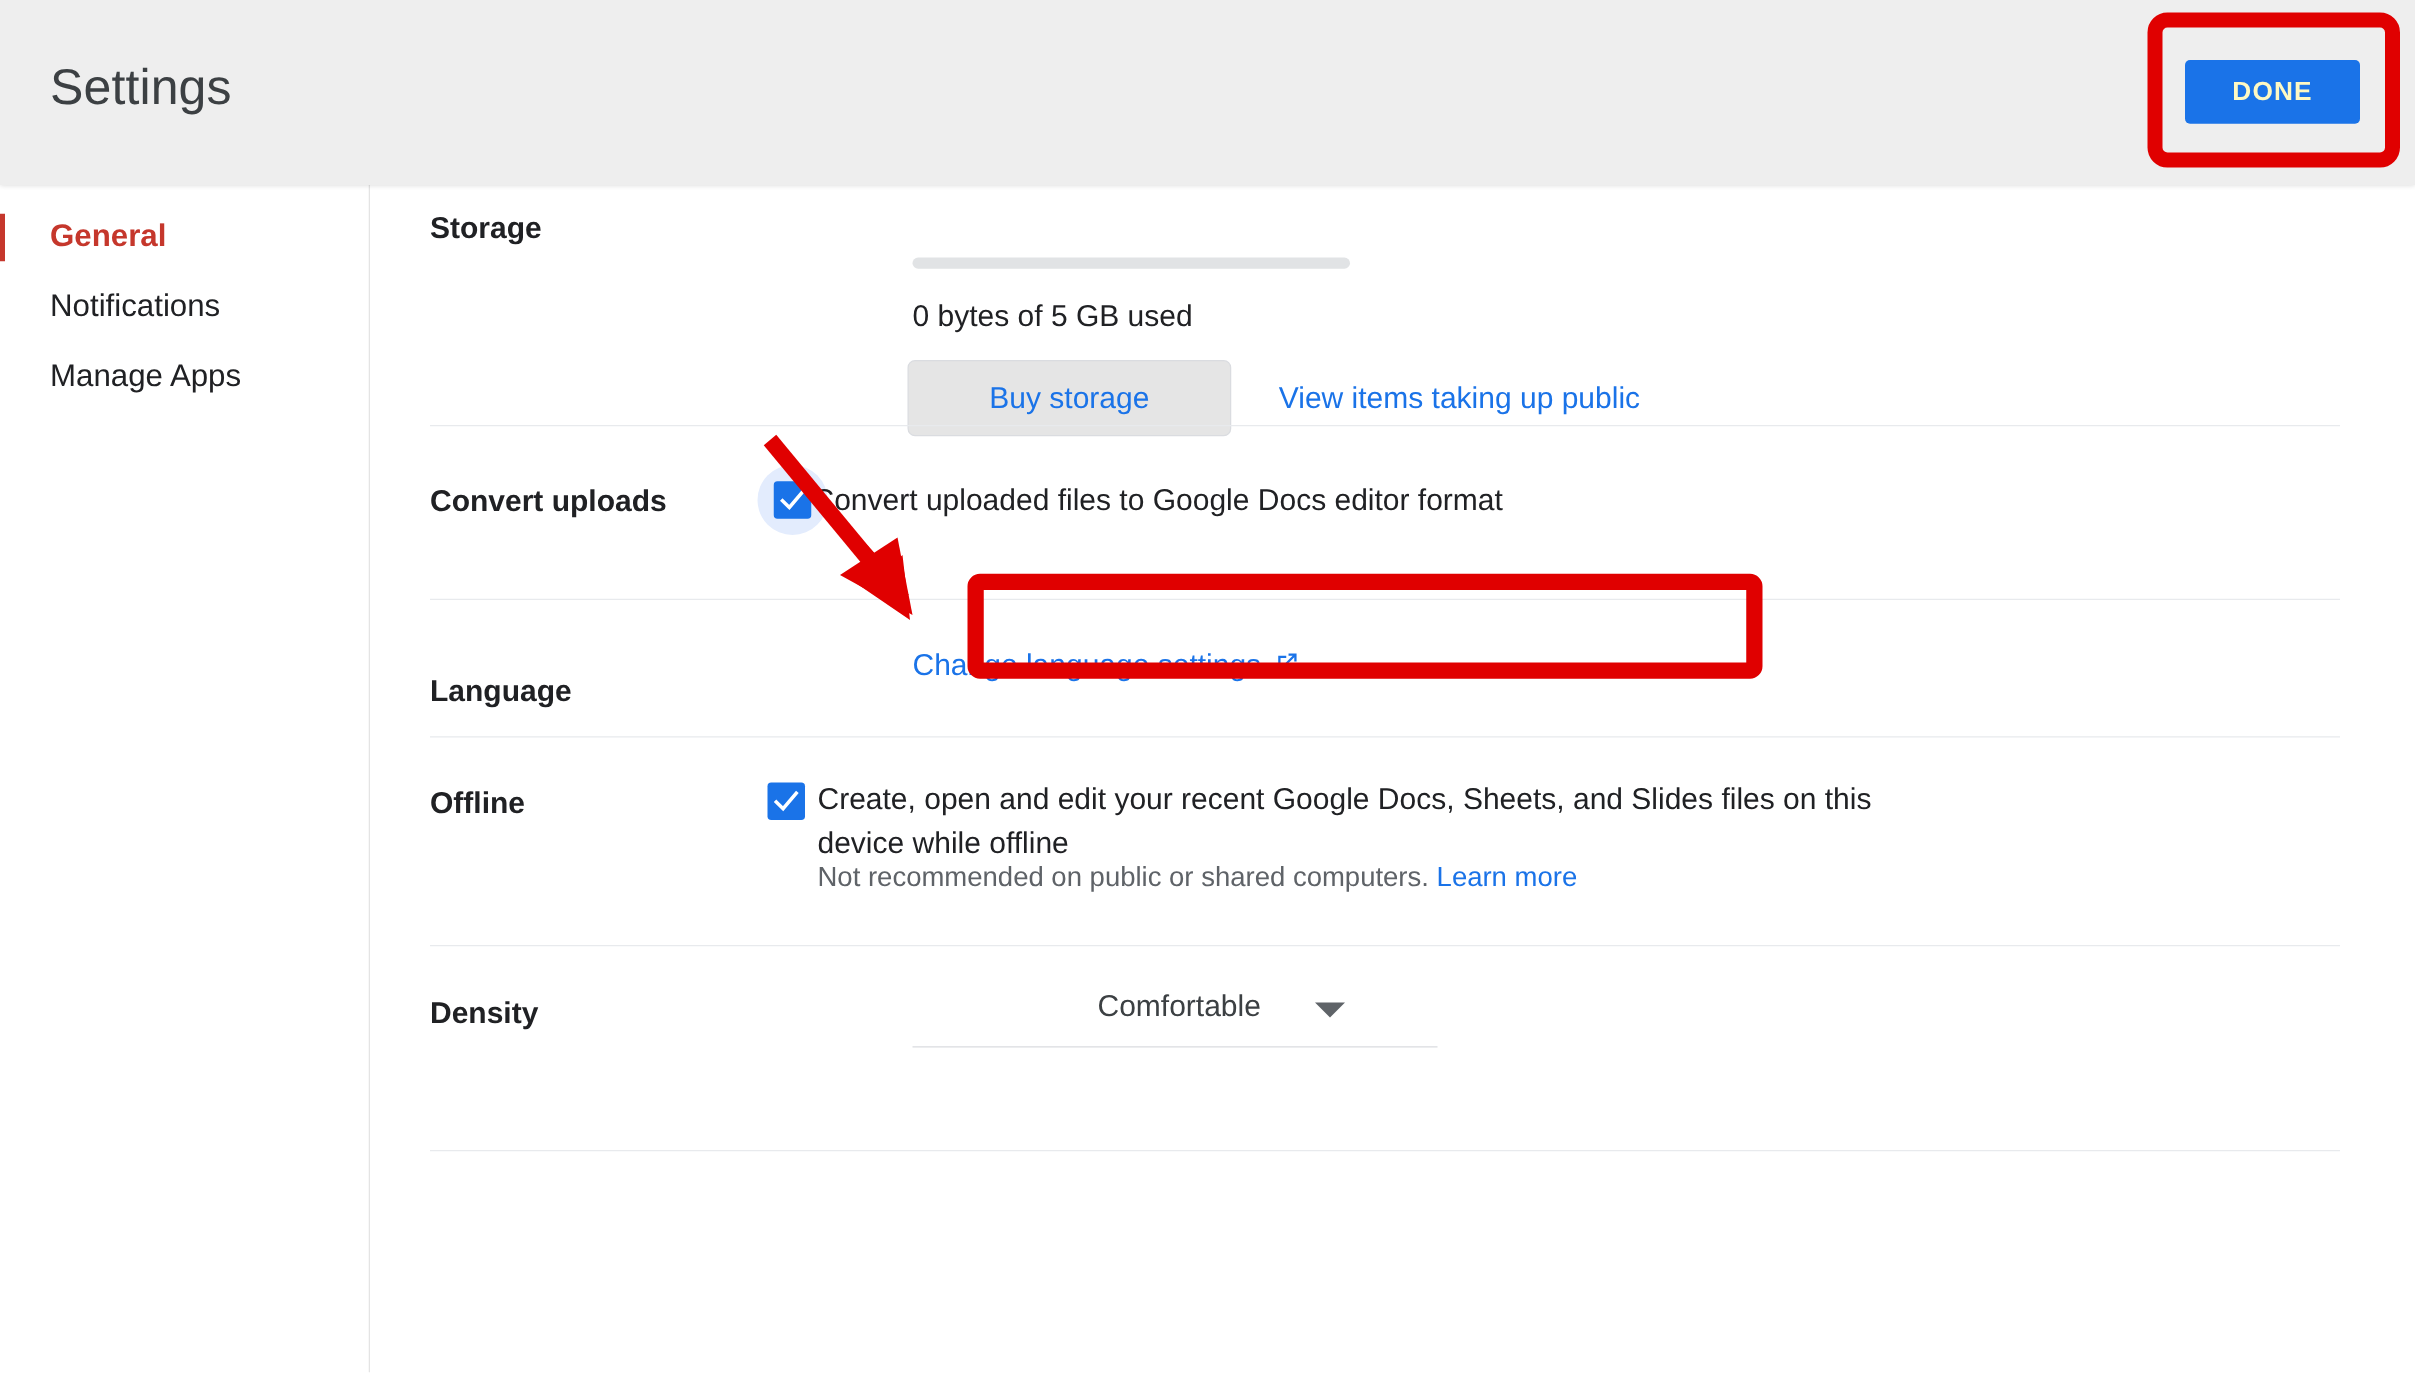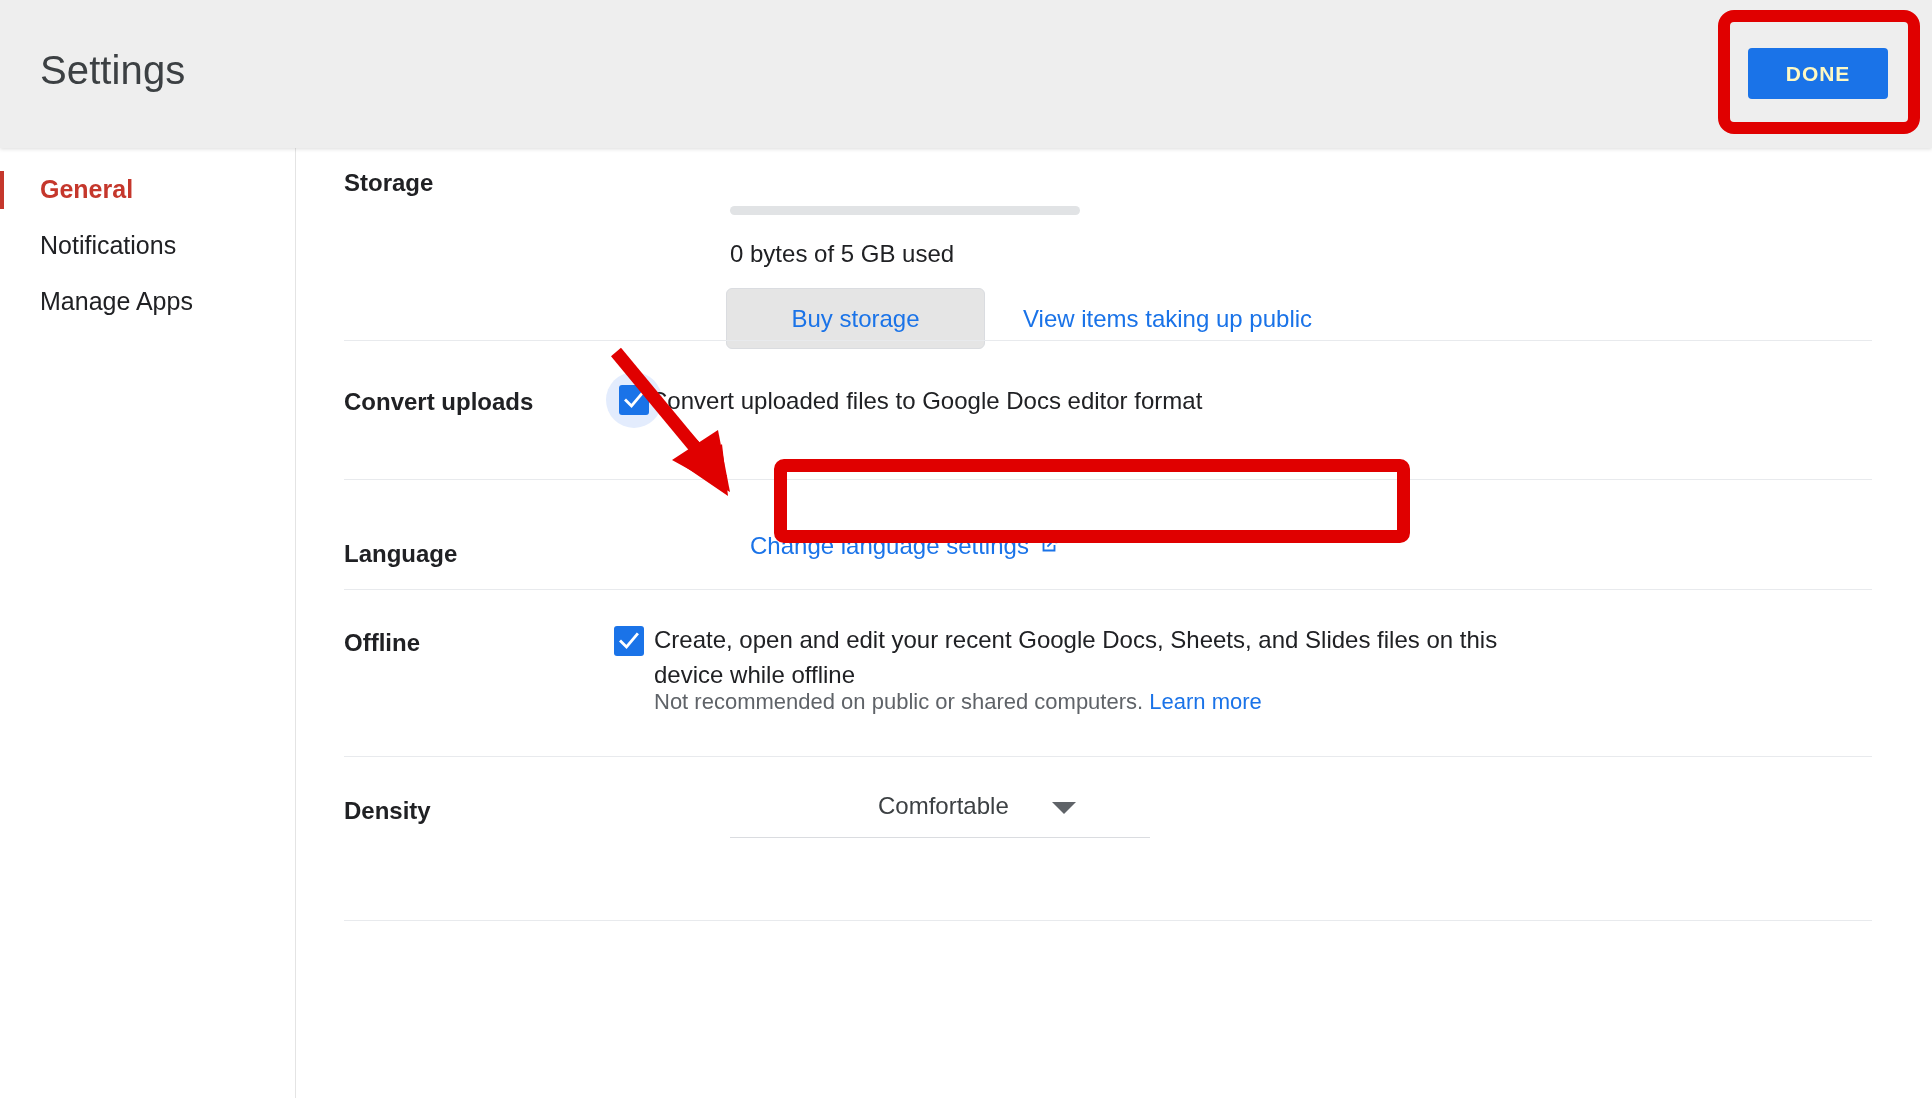--- a/index.html
+++ b/index.html
@@ -330,21 +330,21 @@
     <div class="mcheck" style="left:323px; top:237px;">
       <svg width="24" height="24" viewBox="0 0 24 24">
         <path d="M4 12.5 L9.5 18 L20 5.5" fill="none" stroke="#ffffff" stroke-width="2.8" stroke-linecap="square"></path>
       </svg>
     </div>
     <div class="check-text" style="left:354px; top:235px; width:640px;">Convert uploaded files to Google Docs editor format</div>
 
     <div class="divider" style="top:331px;"></div>
 
     <div class="row-label" style="top:391px;">Language</div>
-    <div class="change-lang-link" style="top:382px;margin-left:20px;">
+    <div class="change-lang-link" style="top:369px;">
       <span>Change language settings</span><span class="ext-icon"><svg width="22" height="22" viewBox="0 0 24 24">
             <path d="M5 5 h7 v2 H7 v10 h10 v-5 h2 v7 H5 z" fill="#1a73e8"></path>
             <path d="M14 3 h7 v7 h-2 V6.4 l-8 8 L9.6 13 l8-8 H14 z" fill="#1a73e8"></path>
           </svg></span>
     </div>
 
     <div class="divider" style="top:441px;"></div>
 
     <div class="row-label" style="top:480px;">Offline</div>
     <div class="mcheck" style="left:318px; top:478px;">

